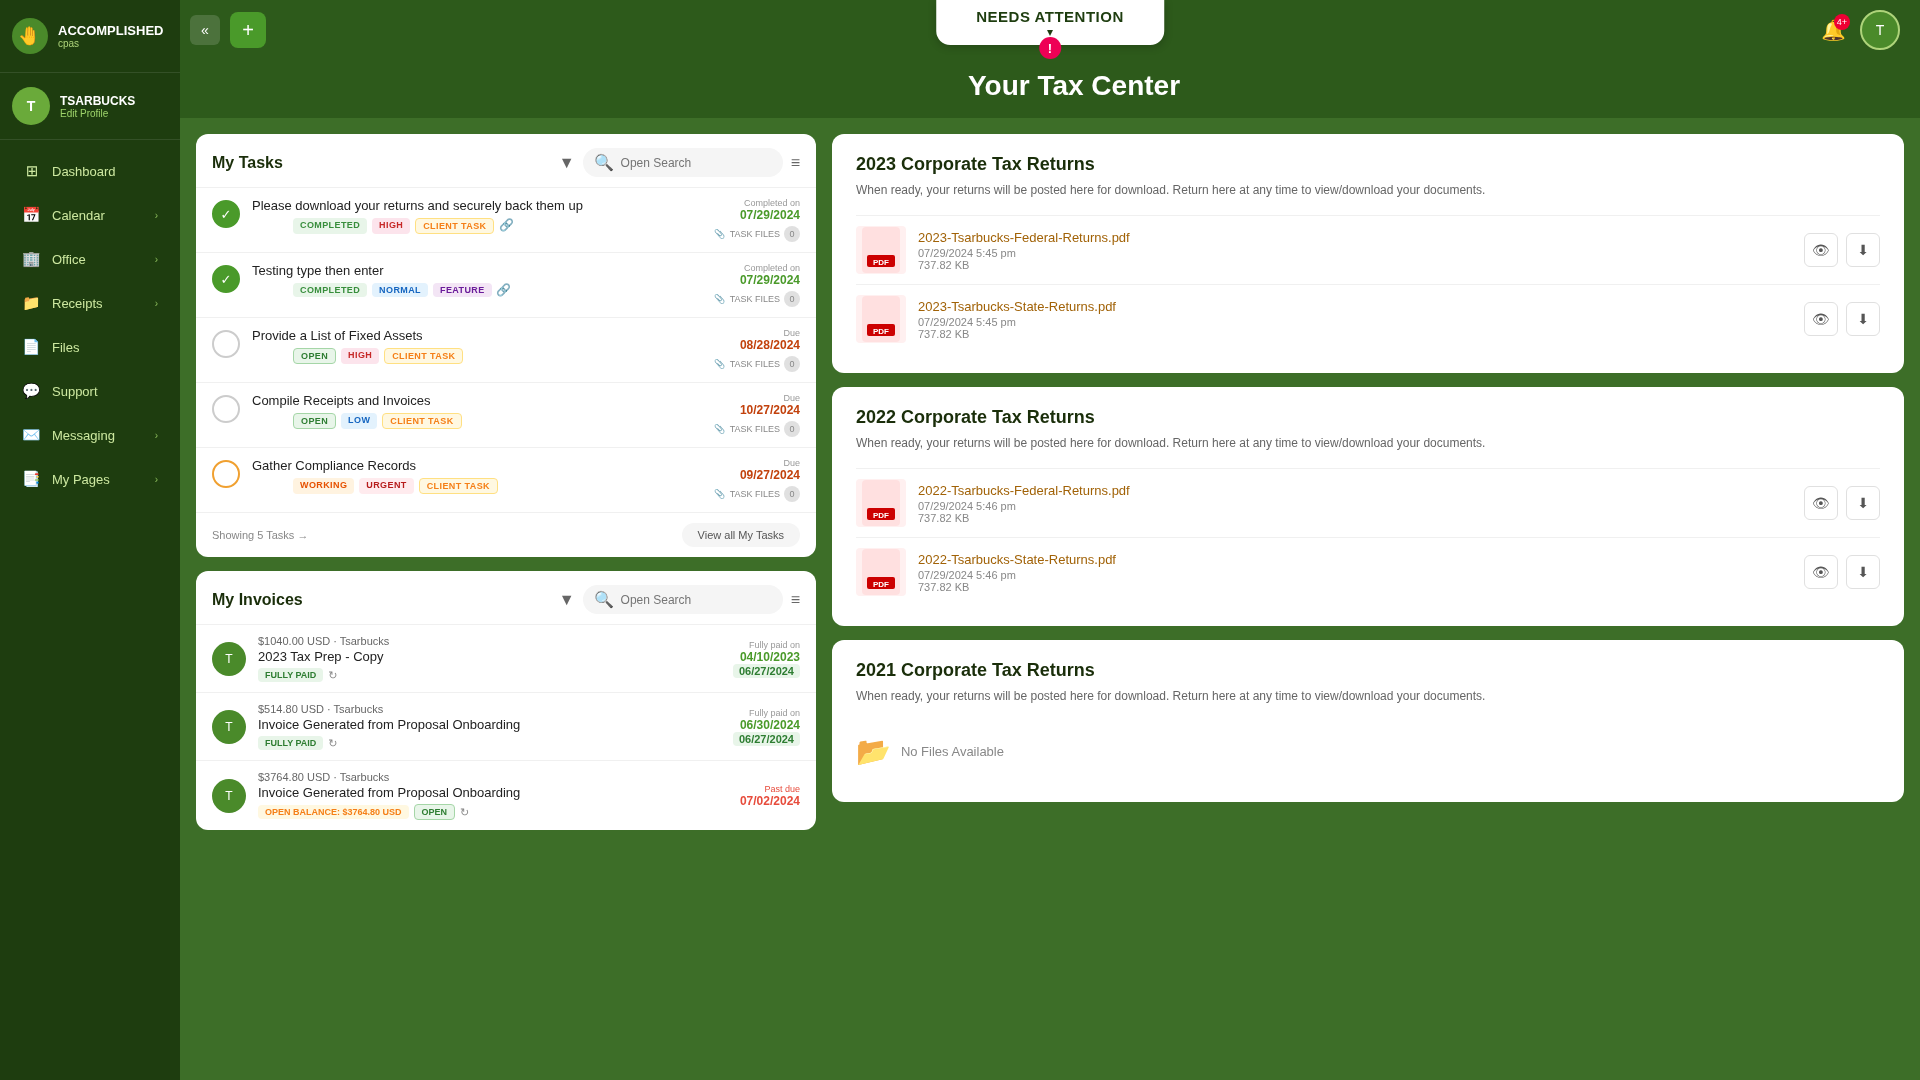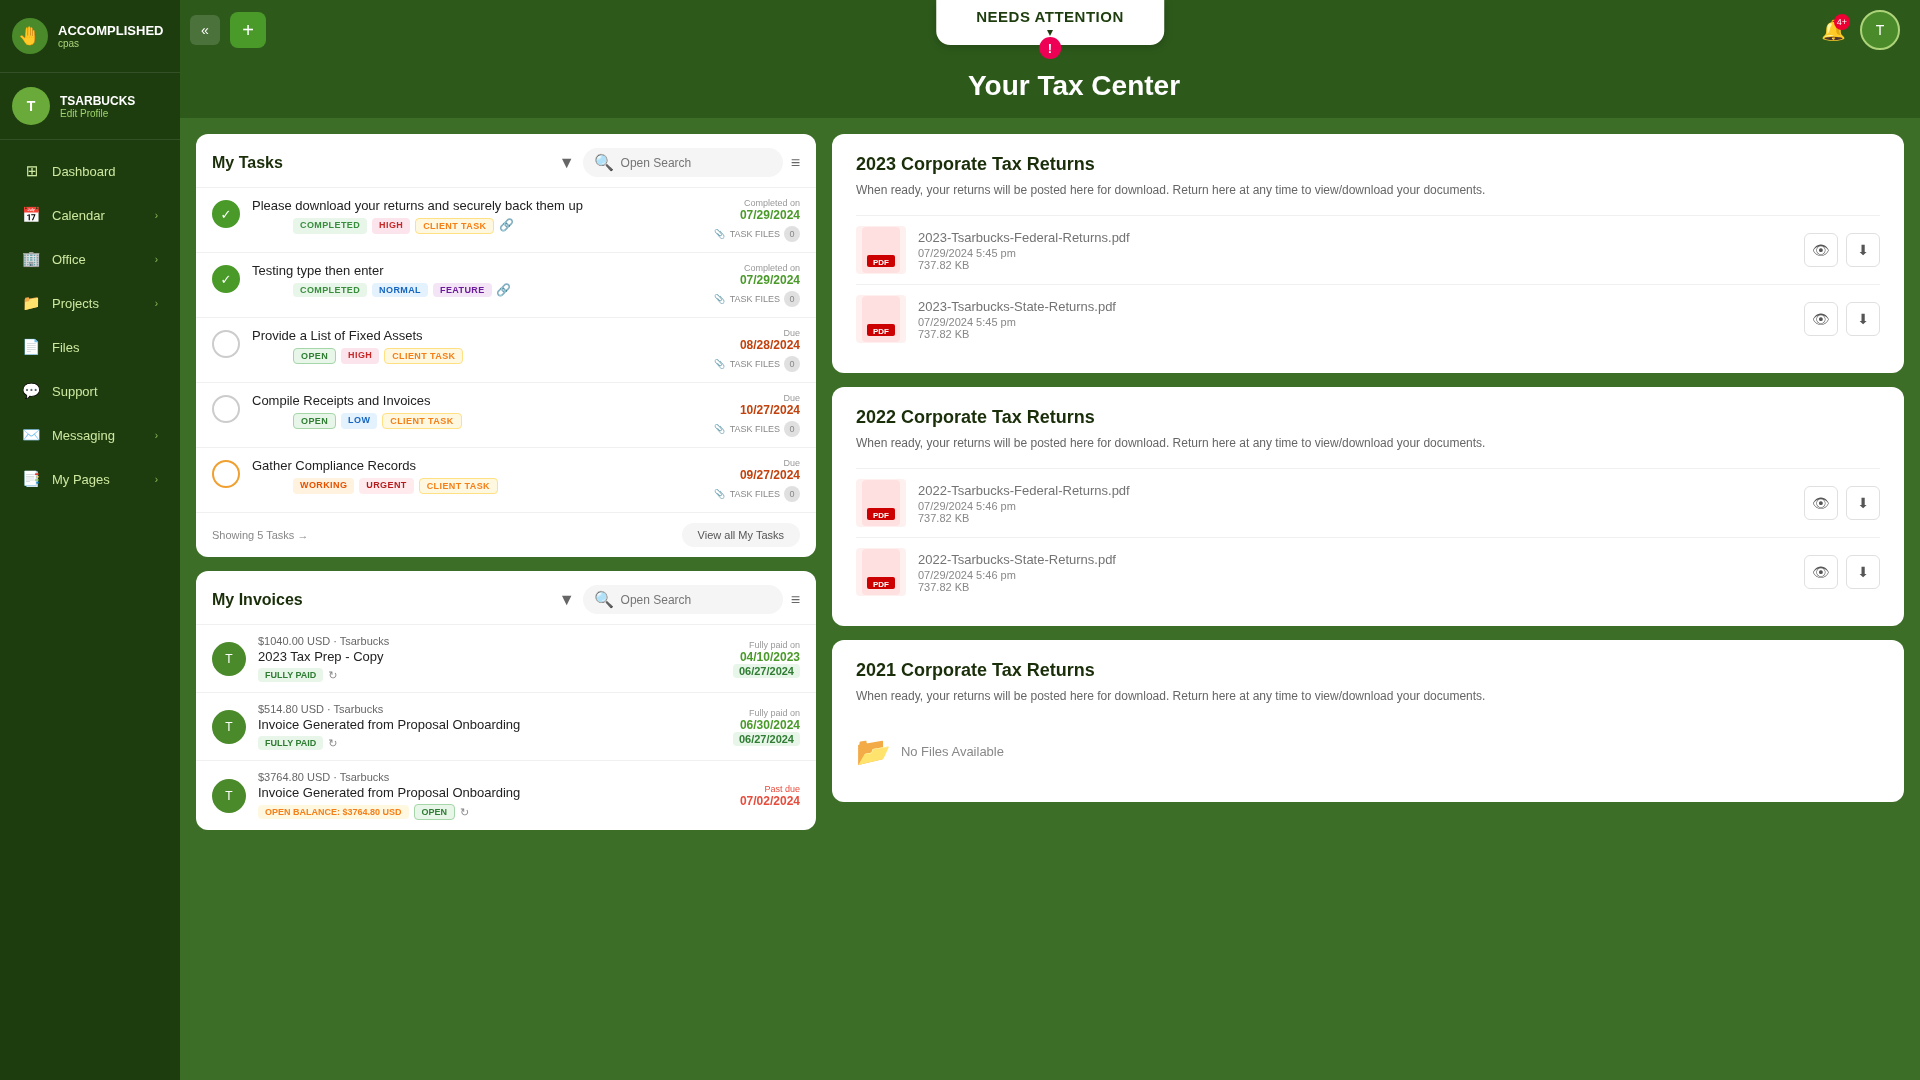--- a/index.html
+++ b/index.html
@@ -257,21 +257,21 @@
     .tax-section-desc { font-size: 12px; color: #666; margin-bottom: 16px; line-height: 1.5; }
     .pdf-item {
       display: flex;
       align-items: center;
       padding: 10px 0;
       border-top: 1px solid #f0f0f0;
       gap: 12px;
     }
     .pdf-icon { width: 50px; height: 48px; background: #fff0f0; border-radius: 4px; display: flex; flex-direction: column; align-items: center; justify-content: center; flex-shrink: 0; position: relative; }
     .pdf-body { flex: 1; }
-    .pdf-name { font-size: 13px; color: #737373; font-weight: 500; margin-bottom: 2px; }
+    .pdf-name { font-size: 13px; color: #a16207; font-weight: 500; margin-bottom: 2px; }
     .pdf-meta { font-size: 11px; color: #888; }
     .pdf-actions { display: flex; gap: 8px; }
     .pdf-action-btn { width: 34px; height: 34px; border: 1px solid #e0e0e0; border-radius: 6px; background: none; cursor: pointer; display: flex; align-items: center; justify-content: center; color: #555; font-size: 14px; }
 
     .no-files { display: flex; align-items: center; gap: 10px; padding: 14px 0; }
     .folder-icon { font-size: 28px; color: #f0c040; }
     .no-files-text { font-size: 13px; color: #888; }
 
     
     .pdf-svg { width: 38px; height: 46px; }
@@ -313,21 +313,21 @@
     <div class="nav-item">
       <div class="nav-item-left">
         <span class="nav-icon">🏢</span>
         <span>Office</span>
       </div>
       <span class="nav-chevron">›</span>
     </div>
     <div class="nav-item">
       <div class="nav-item-left">
         <span class="nav-icon">📁</span>
-        <span>Projects</span>
+        <span>Receipts</span>
       </div>
       <span class="nav-chevron">›</span>
     </div>
     <div class="nav-item">
       <div class="nav-item-left">
         <span class="nav-icon">📄</span>
         <span>Files</span>
       </div>
     </div>
     <div class="nav-item">

